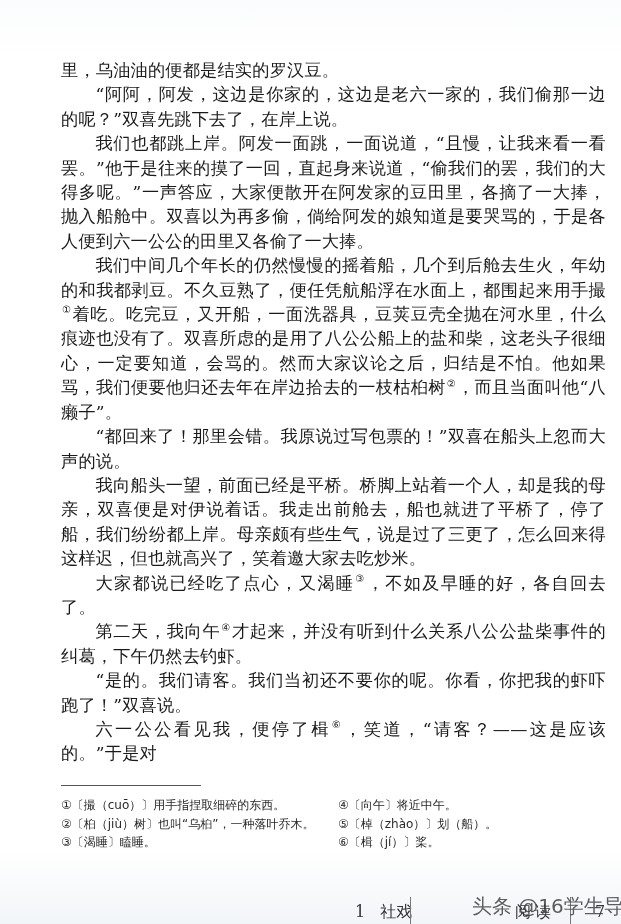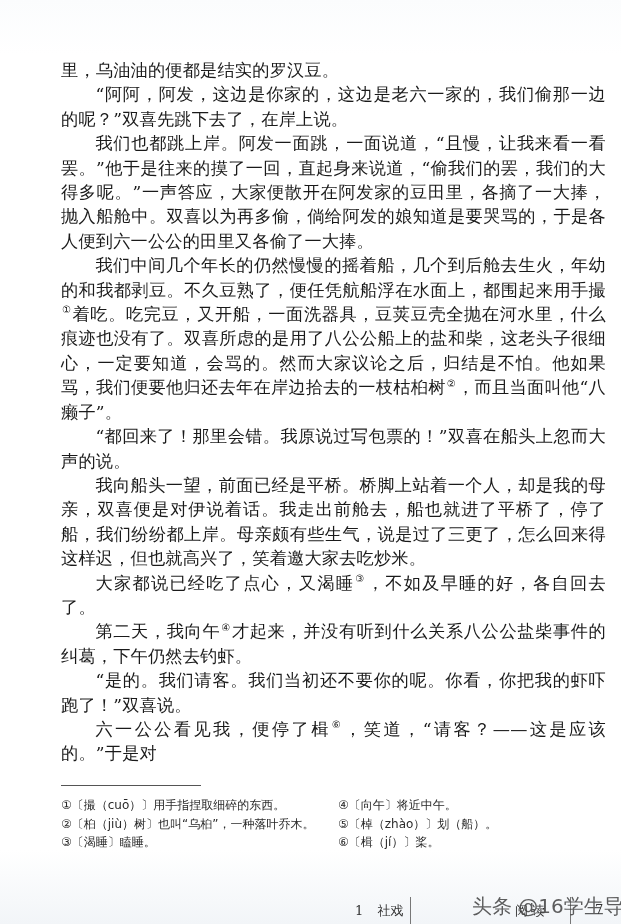--- a/index.html
+++ b/index.html
@@ -65,21 +65,21 @@
       font-size: 12px;
       line-height: 16.5px;
       color: #2a2a2a;
     }
     .footer {
       position: absolute;
       left: 0;
       top: 895px;
       width: 621px;
       height: 29px;
-      font-size: 13px;
+      font-size: 16px;
       color: #333;
     }
     .footer .chapter {
       position: absolute;
       left: 355px;
       top: 7px;
     }
     .footer .chapter-num { margin-right: 10px; }
     .footer .divider {
       position: absolute;

